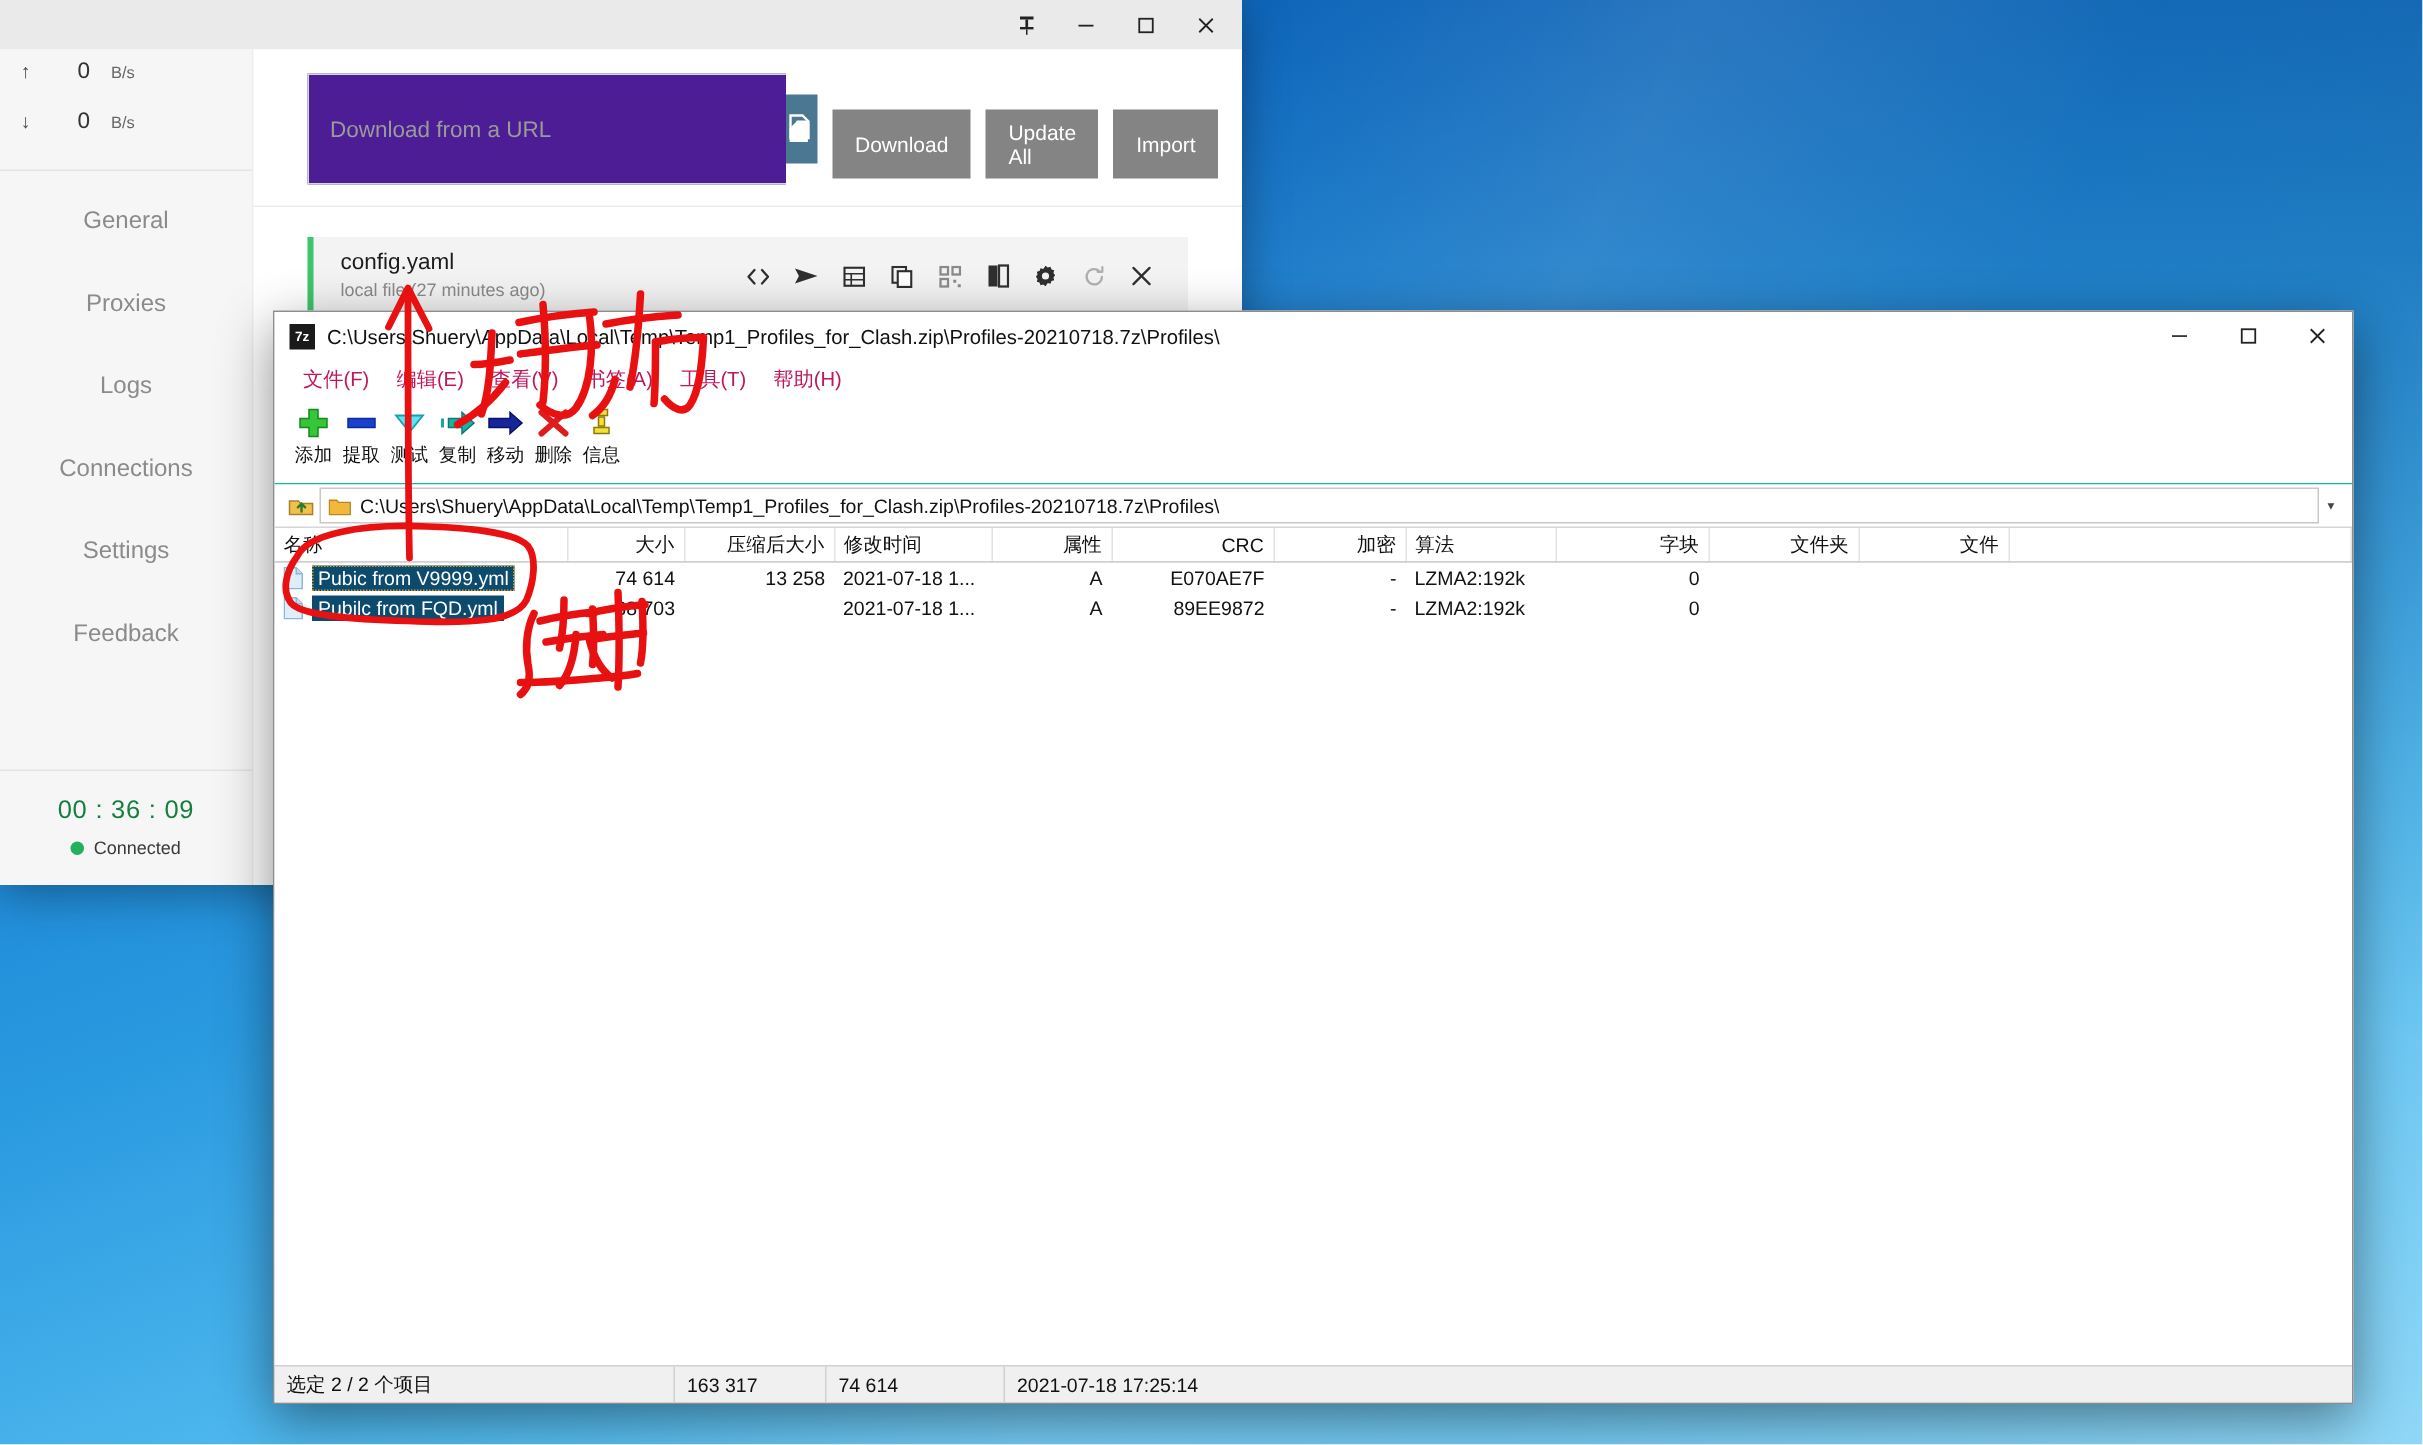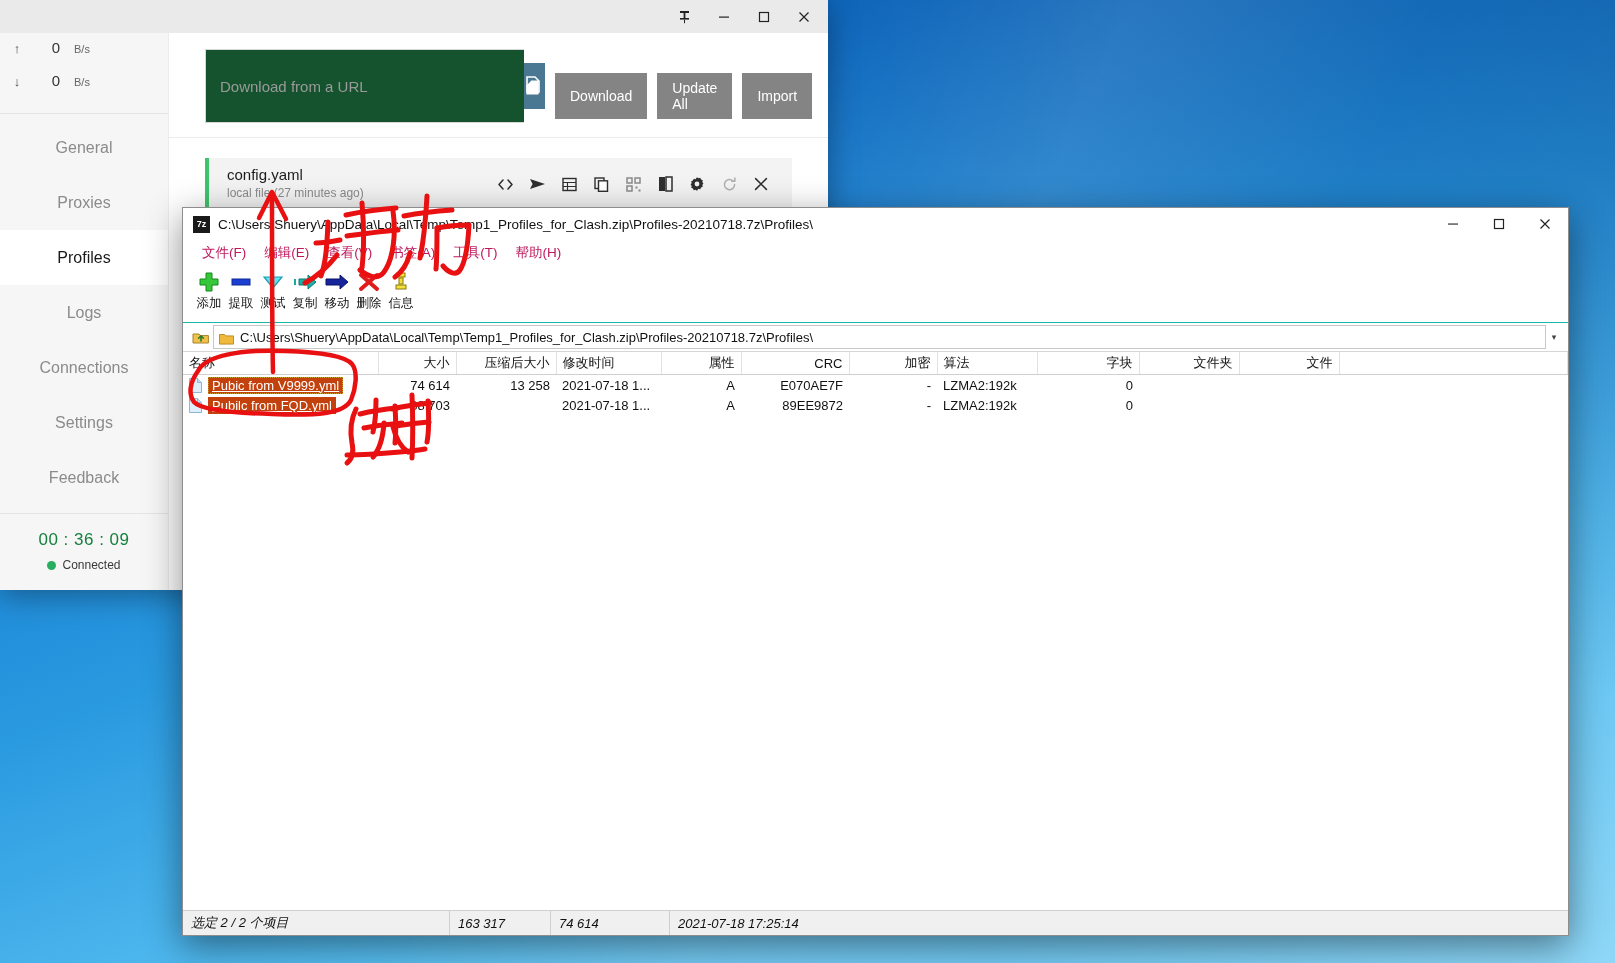--- a/index.html
+++ b/index.html
@@ -57,21 +57,21 @@
   .nav-item.active{background:#ffffff;color:#1a1a1a;}
   .clash-footer{border-top:1px solid #e4e4e4;padding:16px 0 18px 0;text-align:center;}
   .clock{font-size:17px;color:#15803d;letter-spacing:.5px;}
   .conn{margin-top:8px;font-size:12px;color:#3a3a3a;display:flex;align-items:center;justify-content:center;gap:6px;}
   .dot{width:9px;height:9px;border-radius:50%;background:#27ae60;display:inline-block;}
 
   .clash-main{flex:1 1 auto;background:#fff;display:flex;flex-direction:column;min-width:0;}
   .url-bar{display:flex;align-items:center;gap:10px;padding:16px 22px 14px 36px;}
   .url-input{
     flex:0 0 auto;width:290px;height:44px;border:1px solid #d7d7d7;border-right:none;
-    background:#14532d;display:flex;align-items:center;padding:14px 14px;font-size:15px;color:#9a9a9a;
+    background:#4c1d95;display:flex;align-items:center;padding:14px 14px;font-size:15px;color:#9a9a9a;
   }
   .paste-btn{
     width:41px;height:46px;background:#4a7791;display:flex;align-items:center;justify-content:center;
     cursor:default;color:#fff;
   }
   .gbtn{
     height:46px;background:#848484;color:#fff;font-size:14px;display:flex;align-items:center;
     justify-content:center;padding:0 15px;cursor:default;margin-top:20px;
   }
   .divider-line{height:1px;background:#ececec;margin:0 0 0 0;}
@@ -129,29 +129,29 @@
   table.ztbl{width:100%;border-collapse:collapse;table-layout:fixed;font-size:13px;color:#111;}
   table.ztbl th{
     font-weight:normal;background:#fff;border-bottom:1px solid #d0d0d0;border-right:1px solid #e2e2e2;
     height:22px;padding:0 6px;white-space:nowrap;overflow:hidden;
   }
   table.ztbl td{height:20px;padding:0 6px;white-space:nowrap;overflow:hidden;vertical-align:middle;}
   .al-l{text-align:left;} .al-r{text-align:right;}
   .fname-cell{display:flex;align-items:center;gap:6px;}
   .file-ic{width:13px;height:15px;flex:0 0 auto;}
   .sel-name{
-    background:#c2410c;color:#fff;padding:1px 4px;display:inline-block;text-decoration:underline;
+    background:#0c4a6e;color:#fff;padding:1px 4px;display:inline-block;
   }
   .sel-name.focused{outline:1px dotted #c8a02a;outline-offset:-1px;}
   .zip-spacer{flex:1 1 auto;background:#fff;}
   .zip-status{
     height:24px;background:#f0f0f0;border-top:1px solid #cfcfcf;display:flex;align-items:center;
     font-size:13px;color:#111;flex:0 0 auto;
   }
-  .st-cell{padding-left:8px;border-right:1px solid #cfcfcf;height:24px;display:flex;align-items:center;font-style:italic;}
+  .st-cell{padding-left:8px;border-right:1px solid #cfcfcf;height:24px;display:flex;align-items:center;}
 
   
   .annot{position:absolute;left:0;top:0;width:1615px;height:963px;pointer-events:none;}
 </style>
 </head>
 <body>
 
 <div id="root">
 
   <div class="clash-window">
@@ -194,21 +194,20 @@
           <div class="speed-row">
             <span class="speed-arrow">↓</span>
             <span class="speed-val">0</span>
             <span class="speed-unit">B/s</span>
           </div>
         </div>
 
         <div class="nav">
           <div class="nav-item">General</div>
           <div class="nav-item">Proxies</div>
-          <div class="nav-item active">Profiles</div>
           <div class="nav-item">Logs</div>
           <div class="nav-item">Connections</div>
           <div class="nav-item">Settings</div>
           <div class="nav-item">Feedback</div>
         </div>
 
         <div class="clash-footer">
           <div class="clock">00 : 36 : 09</div>
           <div class="conn">
             <span class="dot"></span>

